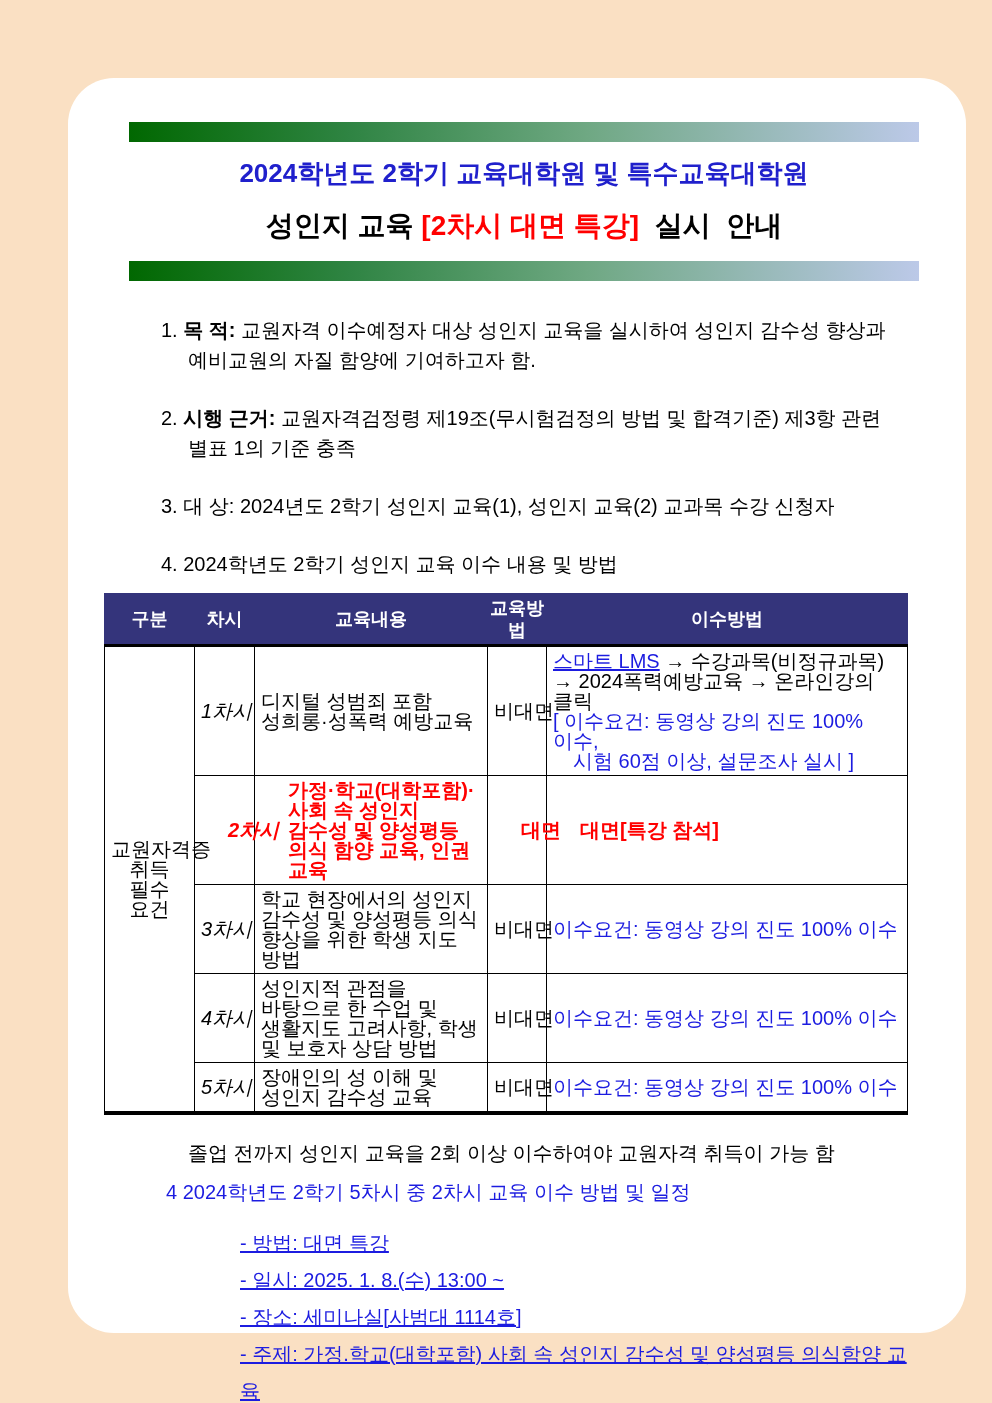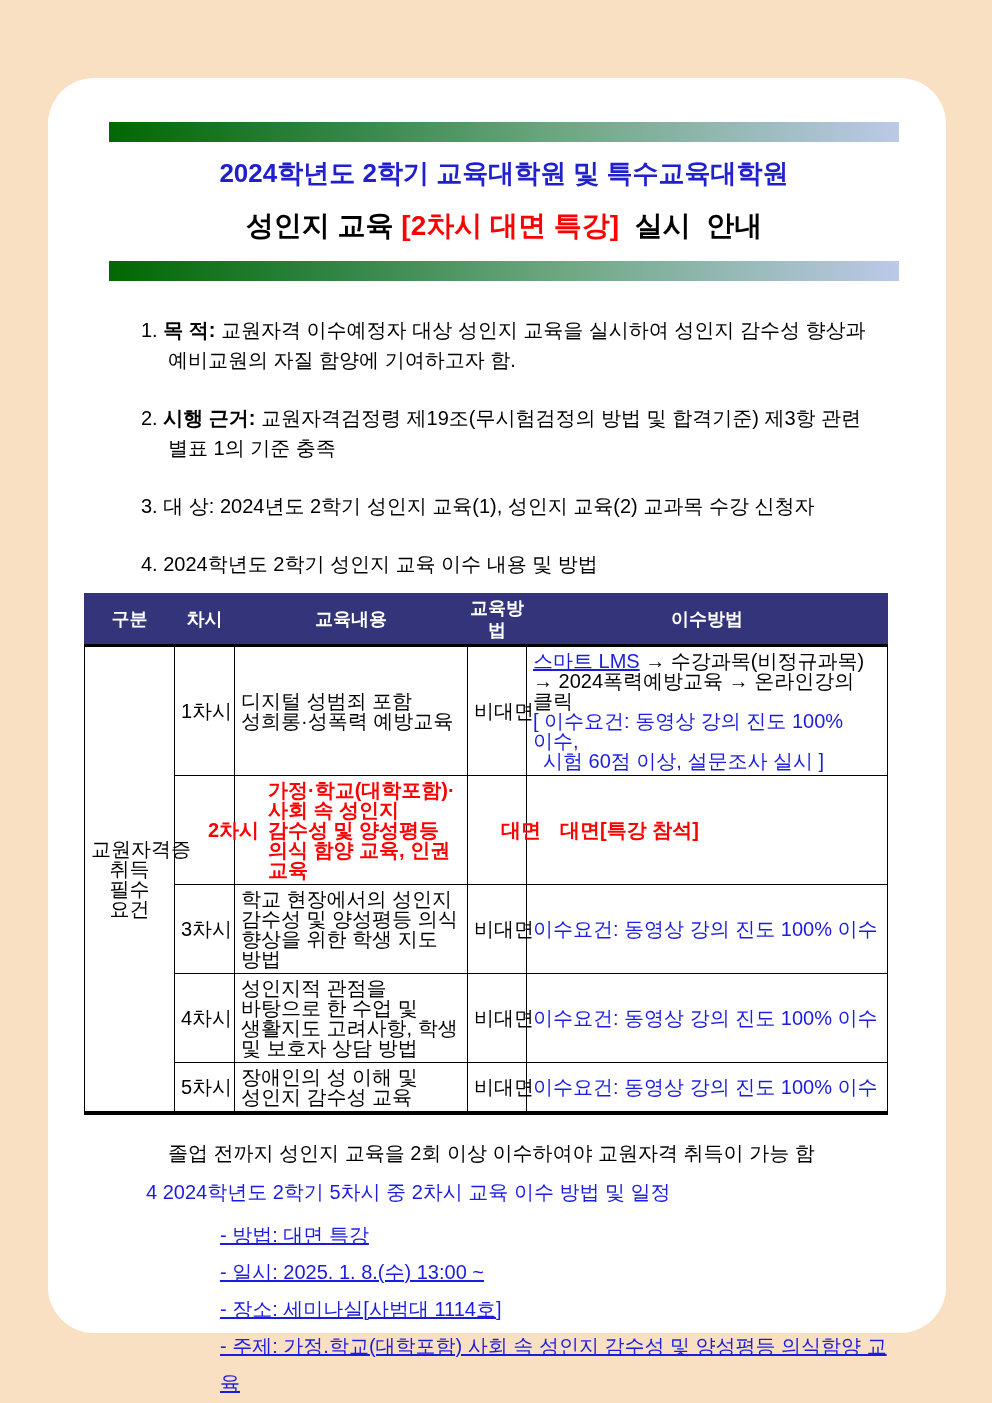--- a/index.html
+++ b/index.html
@@ -4,21 +4,21 @@
 <style>
   html,body{margin:0;padding:0;}
   body{
     width:992px;height:1403px;
     background:#FAE0C3;
     font-family:"Liberation Sans","DejaVu Sans",sans-serif;
     position:relative;overflow:hidden;
     color:#000;
   }
   .card{
-    position:absolute;left:48px;top:78px;
+    position:absolute;left:68px;top:78px;
     width:898px;height:1255px;
     background:#FFFFFF;border-radius:46px;
   }
   
   .title-block{margin:44px 38px 0 61px;width:790px;}
   .bar{
     height:20px;
     background:linear-gradient(to right,#016801 0%,#2F8443 28%,#6FA883 58%,#BCC9E8 100%);
   }
   .title1{
@@ -55,37 +55,37 @@
   }
   col.c-group{width:90px;}
   col.c-sess{width:60px;}
   col.c-cont{width:233px;}
   col.c-meth{width:59px;}
   col.c-comp{width:361px;}
   td.group{
     text-align:center;font-size:17px;line-height:34px;
     border-bottom:4px solid #000;
   }
-  td.sess{text-align:center;font-size:17px;}
+  td.sess{text-align:center;font-size:17px;font-style:italic;}
   td.cont{text-align:left;}
   td.meth{text-align:center;word-break:break-all;font-size:17px;padding:2px;}
   td.comp{font-size:17px;line-height:25px;padding:4px 8px;}
   .blue{color:#1C1CE0;}
-  .note2{margin-left:10px;white-space:pre-wrap;}
+  .note2{margin-left:20px;white-space:pre-wrap;}
   .link{color:#1C1CE0;text-decoration:underline;cursor:pointer;}
   tr.red-row td{color:#FF0000;font-weight:bold;padding-left:33px;}
   tr.r1 td{height:88px;}
   tr.r2 td{height:64px;}
   tr.r3 td{height:53px;}
   tr.r4 td{height:56px;margin-left:7px;}
   tr.r5 td{height:32px;}
   
   .notes{margin:22px 40px 0 92px;font-size:20px;line-height:33px;}
   .notes .n2{margin-left:28px;margin-bottom:6px;}
-  .notes .ntitle{margin-left:6px;margin-bottom:8px;}
+  .notes .ntitle{margin-left:6px;margin-bottom:16px;}
   .notes .nb{margin-left:80px;line-height:37px;text-decoration:underline;}
   
   .footer-date{margin-top:52px;text-align:center;font-size:24px;}
 </style>
 </head>
 <body>
 
 <div class="card">
 
   <div class="title-block">

